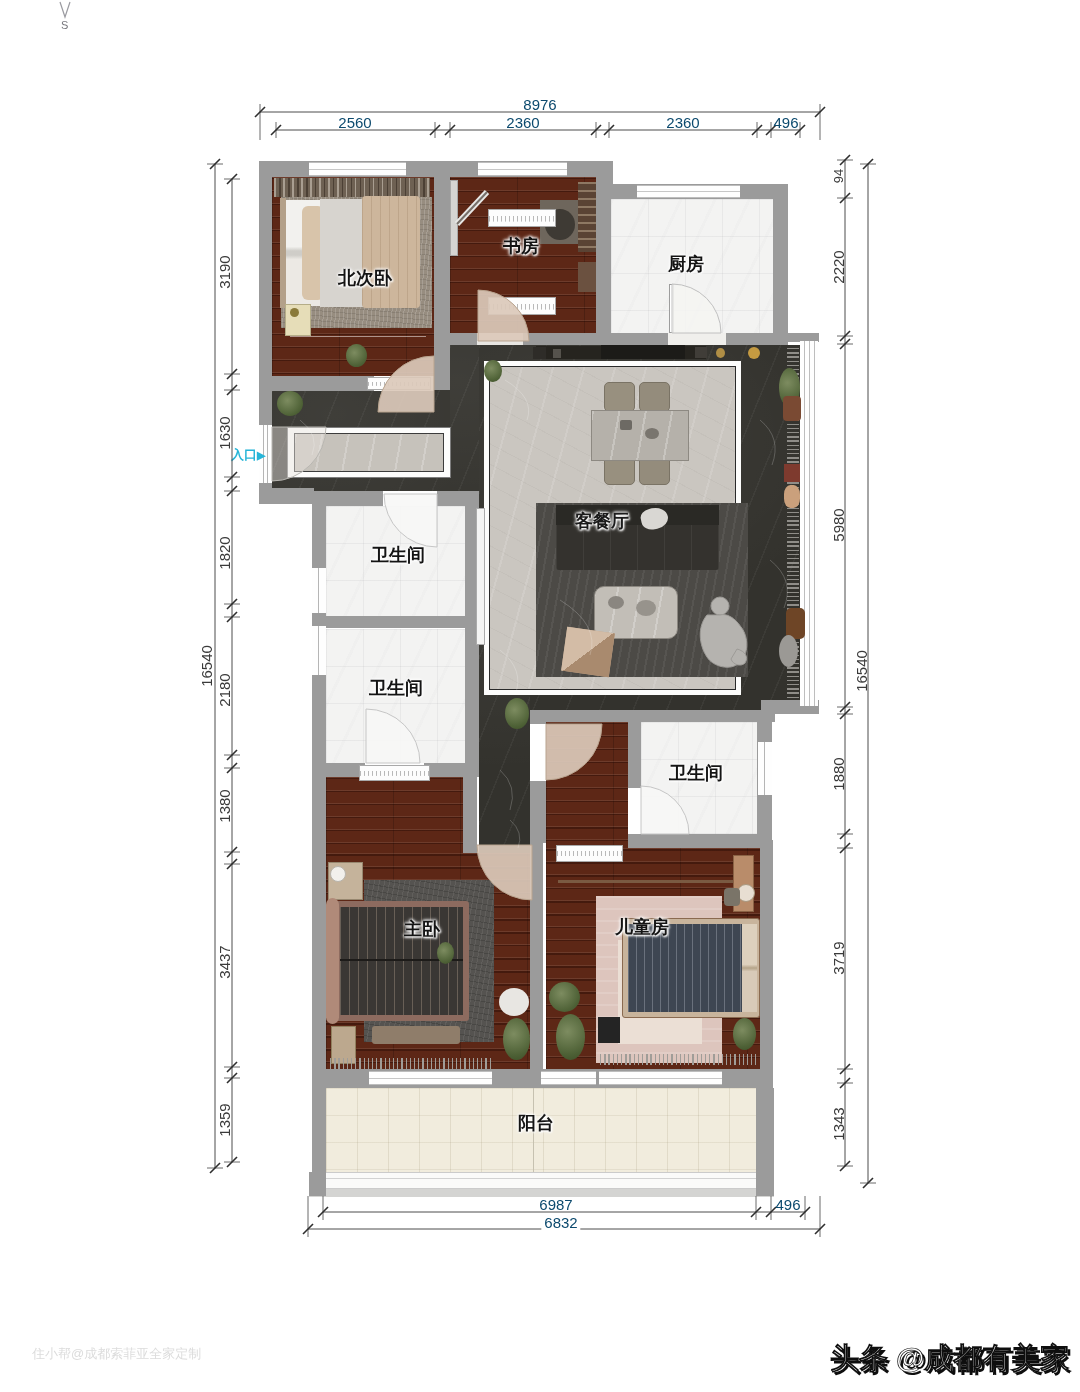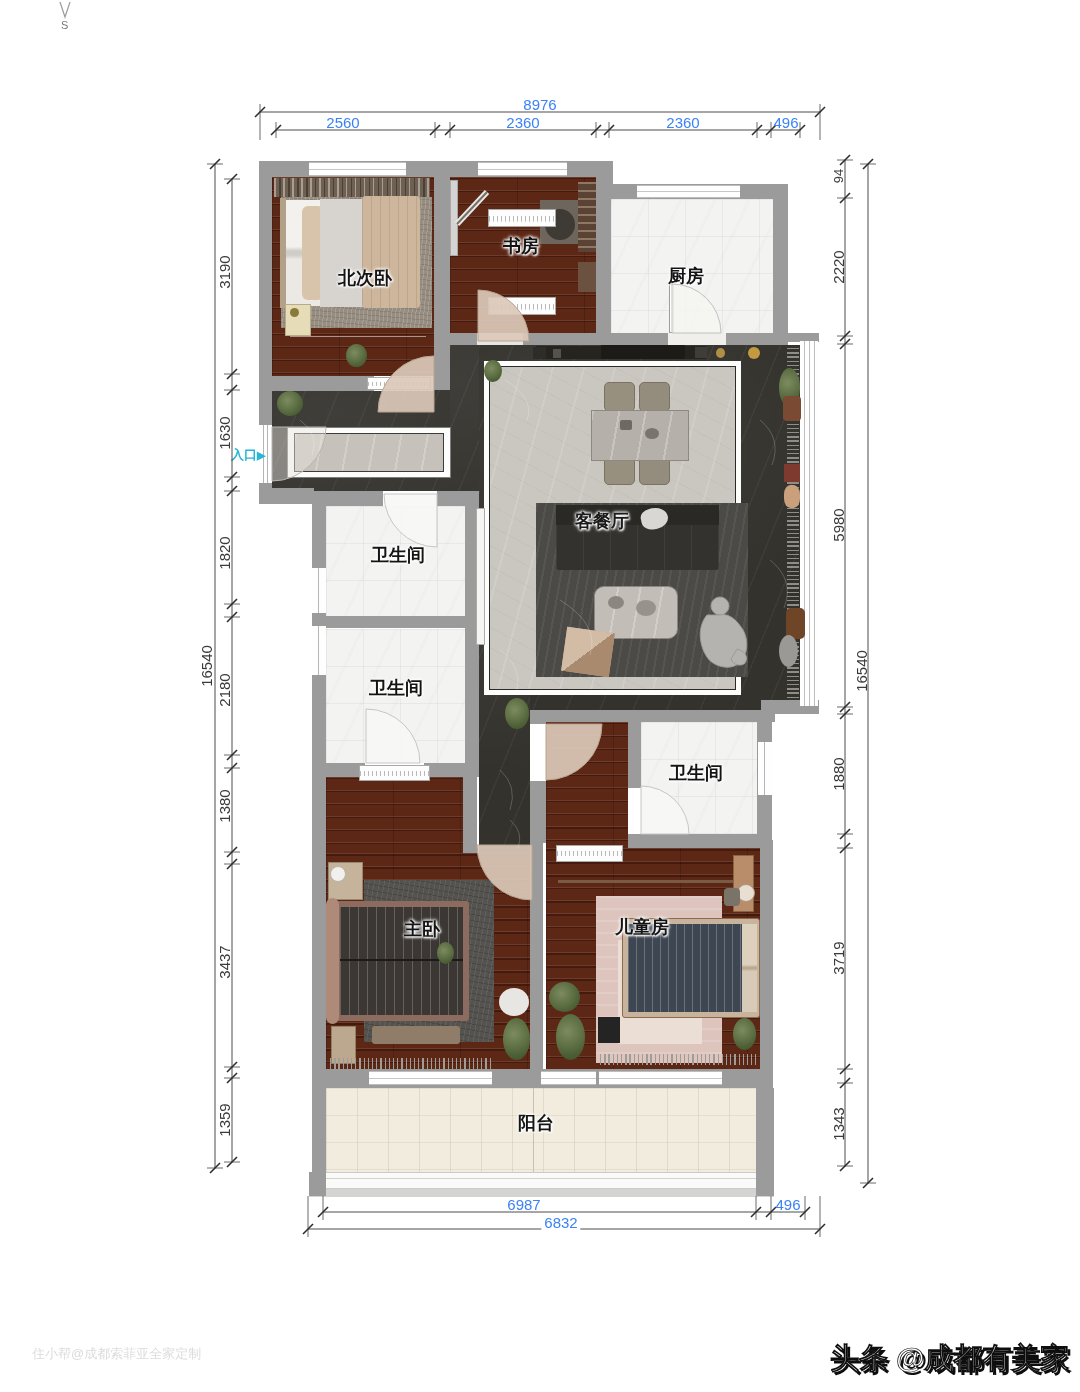--- a/index.html
+++ b/index.html
@@ -14,21 +14,21 @@
  radial-gradient(280px 190px at 30% 25%, rgba(255,255,255,.06), rgba(0,0,0,0)),
  repeating-linear-gradient(112deg, rgba(255,255,255,.045) 0 1.5px, rgba(0,0,0,0) 1.5px 31px)}
 .tile{position:absolute;background-color:#f3f3f2;background-image:
  repeating-linear-gradient(180deg, rgba(120,120,128,.09) 0 1px, rgba(0,0,0,0) 1px 37px),
  repeating-linear-gradient(90deg, rgba(120,120,128,.09) 0 1px, rgba(0,0,0,0) 1px 37px),
  repeating-linear-gradient(115deg, rgba(150,150,158,.035) 0 3px, rgba(0,0,0,0) 3px 31px)}
 .balc{position:absolute;background-color:#f1ecdd;background-image:
  repeating-linear-gradient(90deg, rgba(150,138,105,.18) 0 1px, rgba(0,0,0,0) 1px 31px),
  repeating-linear-gradient(180deg, rgba(150,138,105,.14) 0 1px, rgba(0,0,0,0) 1px 27px)}
 .lab{position:absolute;font-weight:700;font-size:18px;color:#141414;white-space:nowrap;transform:translate(-50%,-50%);text-shadow:0 0 3px #fff,0 0 3px #fff,0 0 4px #fff,1px 1px 2px #fff}
-.dim{position:absolute;font-size:15px;color:#3b82f6;white-space:nowrap;transform:translate(-50%,-50%)}
+.dim{position:absolute;font-size:15px;color:#0c4a6e;white-space:nowrap;transform:translate(-50%,-50%)}
 .dimv{position:absolute;font-size:15px;color:#3a3a3a;white-space:nowrap;transform:translate(-50%,-50%) rotate(-90deg)}
 .acbox{position:absolute;background:#fdfdfd;border:1px solid #a9a9a9;box-sizing:border-box;background-image:repeating-linear-gradient(90deg,#b9b9b9 0 1px,rgba(0,0,0,0) 1px 4px);background-size:100% 35%;background-position:0 55%;background-repeat:no-repeat}
 .plant{position:absolute;border-radius:50%;background:radial-gradient(circle at 40% 38%, #7d8c60, #4e6136 68%, #3c4e27)}
 .fringeV{position:absolute;background-image:repeating-linear-gradient(180deg,#8f8d88 0 1.4px,rgba(0,0,0,0) 1.4px 4.2px)}
 .fringeH{position:absolute;background-image:repeating-linear-gradient(90deg,#a09d98 0 1.3px,rgba(0,0,0,0) 1.3px 4.2px)}
 </style>
 </head>
 <body>
 <div id="pg">
 
@@ -233,21 +233,21 @@
 <div class="plant" style="left:549px;top:982px;width:31px;height:30px"></div>
 <div class="plant" style="left:556px;top:1014px;width:29px;height:46px"></div>
 <div class="plant" style="left:733px;top:1018px;width:23px;height:32px"></div>
 <div class="a" style="left:598px;top:1017px;width:22px;height:26px;background:#242424"></div>
 <div class="fringeH" style="left:600px;top:1054px;width:156px;height:11px"></div>
 
 <div class="a" style="left:669px;top:284px;width:5px;height:49px;background:#fff;border:1px solid #9d9d9d;box-sizing:border-box"></div>
 
 <div class="lab" style="left:365px;top:278px">北次卧</div>
 <div class="lab" style="left:521px;top:246px">书房</div>
-<div class="lab" style="left:686px;top:276px">厨房</div>
+<div class="lab" style="left:686px;top:264px">厨房</div>
 <div class="lab" style="left:602px;top:521px;color:#1b1b1b">客餐厅</div>
 <div class="lab" style="left:398px;top:555px">卫生间</div>
 <div class="lab" style="left:396px;top:688px">卫生间</div>
 <div class="lab" style="left:696px;top:773px">卫生间</div>
 <div class="lab" style="left:422px;top:929px">主卧</div>
 <div class="lab" style="left:642px;top:927px">儿童房</div>
 <div class="lab" style="left:536px;top:1123px">阳台</div>
 <div class="a" style="left:231px;top:446px;font-size:13px;font-weight:700;color:#27b5d8">入口<span style="font-size:11px">▶</span></div>
 
 <svg class="a" style="left:0;top:0" width="1080" height="1392" viewBox="0 0 1080 1392">
@@ -380,39 +380,39 @@
         <line x1="800" y1="1217" x2="810" y2="1207"></line>
 <line x1="303" y1="1234" x2="313" y2="1224"></line>
         <line x1="815" y1="1234" x2="825" y2="1224"></line>
 </g>
 
 <path d="M60,2 L65,17 L70,2" fill="none" stroke="#9a9aa0" stroke-width="1.2"></path>
 <text x="61" y="29" font-family="Liberation Sans, sans-serif" font-size="11" fill="#77777d">S</text>
 </svg>
 
 <div class="dim" style="left:540px;top:104px">8976</div>
-<div class="dim" style="left:343px;top:122px">2560</div>
+<div class="dim" style="left:355px;top:122px">2560</div>
 <div class="dim" style="left:523px;top:122px">2360</div>
 <div class="dim" style="left:683px;top:122px">2360</div>
 <div class="dim" style="left:786px;top:122px">496</div>
 <div class="dimv" style="left:206px;top:666px">16540</div>
 <div class="dimv" style="left:224px;top:272px">3190</div>
 <div class="dimv" style="left:224px;top:433px">1630</div>
 <div class="dimv" style="left:224px;top:553px">1820</div>
 <div class="dimv" style="left:224px;top:690px">2180</div>
 <div class="dimv" style="left:224px;top:806px">1380</div>
 <div class="dimv" style="left:224px;top:962px">3437</div>
 <div class="dimv" style="left:224px;top:1120px">1359</div>
 <div class="dimv" style="left:838px;top:176px;font-size:13px">94</div>
 <div class="dimv" style="left:838px;top:267px">2220</div>
 <div class="dimv" style="left:838px;top:525px">5980</div>
 <div class="dimv" style="left:838px;top:774px">1880</div>
 <div class="dimv" style="left:838px;top:958px">3719</div>
 <div class="dimv" style="left:838px;top:1124px">1343</div>
 <div class="dimv" style="left:861px;top:671px">16540</div>
-<div class="dim" style="left:524px;top:1204px">6987</div>
+<div class="dim" style="left:556px;top:1204px">6987</div>
 <div class="dim" style="left:788px;top:1204px">496</div>
 <div class="dim" style="left:561px;top:1222px;background:#fff;padding:0 3px">6832</div>
 
 <div class="a" style="left:833px;top:1342px;font-size:29px;font-weight:700;white-space:nowrap;color:#0e0e0e">头条 @成都有美家</div>
     <div class="a" style="left:830px;top:1339px;font-size:29px;font-weight:700;white-space:nowrap;color:#fff;-webkit-text-stroke:0.7px #0e0e0e">头条 @成都有美家</div>
 <div class="a" style="left:32px;top:1345px;font-size:13px;color:#dcdcdc">住小帮@成都索菲亚全家定制</div>
 </div>
 
 </body></html>

